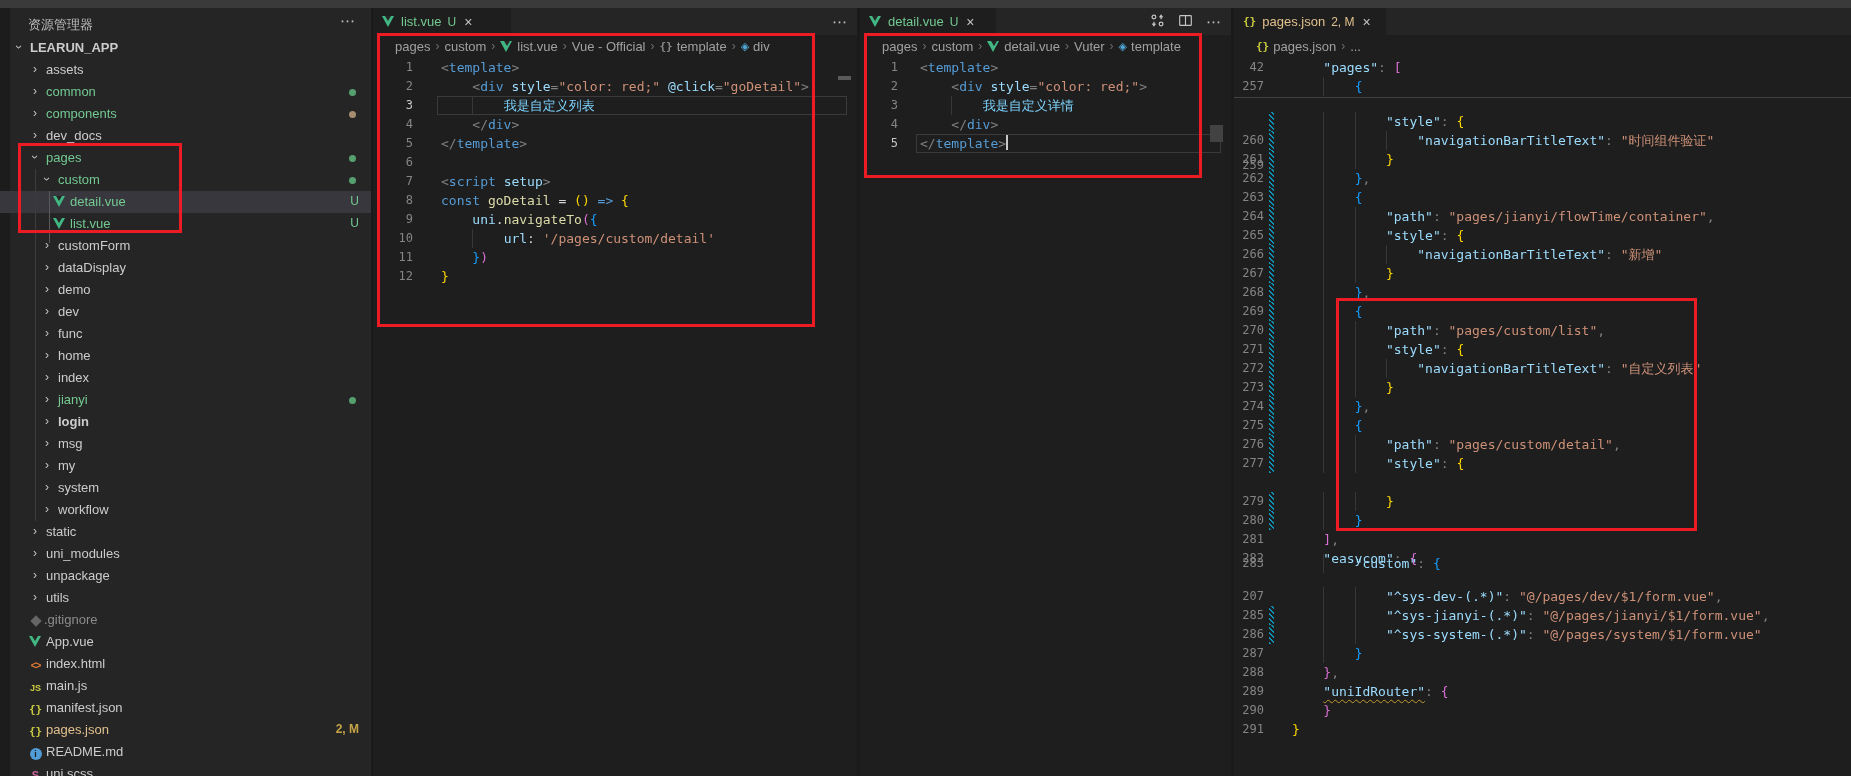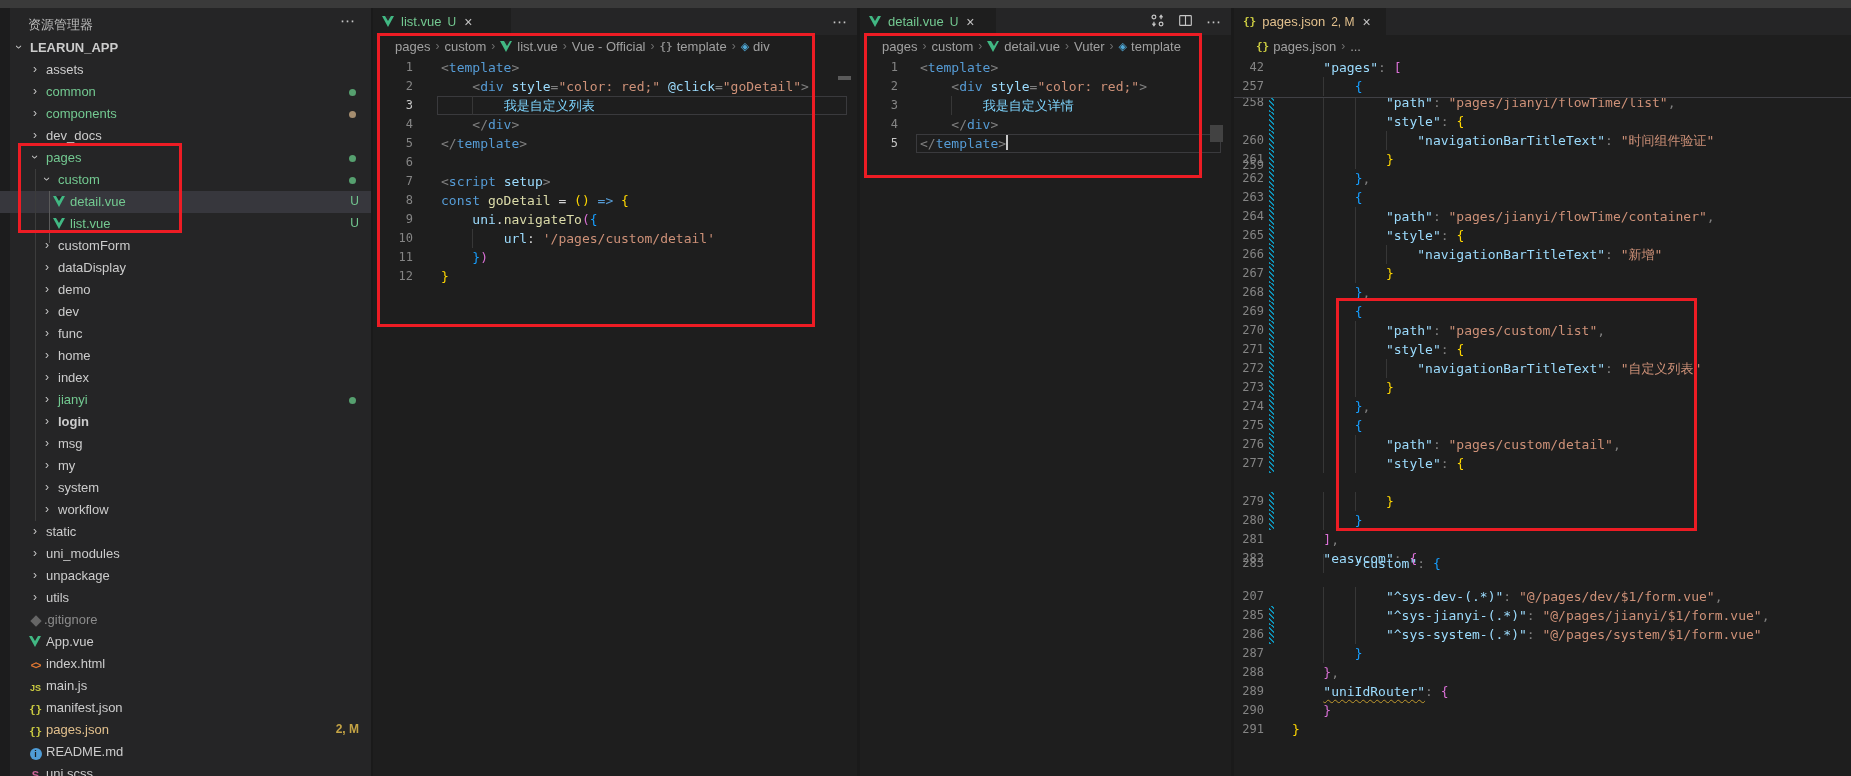--- a/index.html
+++ b/index.html
@@ -460,27 +460,20 @@
               <span class="lnum" style="left: -10px;">42</span>
               <span class="toks" style="left: 58px;"><span class="">    </span><span class="tk-key">"pages"</span><span class="tk-pun">:</span><span class=""> </span><span class="tk-b2">[</span></span>
             </div>
             <div class="cline" style="top: 20px;">
               <span class="lnum" style="left: -10px;">257</span>
               <span class="guide" style="left: 89.32px;"></span>
               <span class="toks" style="left: 58px;"><span class="">        </span><span class="tk-b3">{</span></span>
             </div>
           </div>
           <div class="codebody" style="top: 41px;">
-            <div class="cline" style="top: -5.5px;">
-              <span class="lnum" style="left: -10px;">258</span>
-              <span class="modbar" style="left: 35px;"></span>
-              <span class="guide" style="left: 89.32px;"></span>
-              <span class="guide" style="left: 120.64px;"></span>
-              <span class="toks" style="left: 58px;"><span class="">            </span><span class="tk-key">"path"</span><span class="tk-pun">:</span><span class=""> </span><span class="tk-str">"pages/jianyi/flowTime/list"</span><span class="tk-pun">,</span></span>
-            </div>
             <div class="cline" style="top: 13.5px;">
               <span class="lnum" style="left: -10px; margin-top: 44px;">259</span>
               <span class="modbar" style="left: 35px;"></span>
               <span class="guide" style="left: 89.32px;"></span>
               <span class="guide" style="left: 120.64px;"></span>
               <span class="toks" style="left: 58px;"><span class="">            </span><span class="tk-key">"style"</span><span class="tk-pun">:</span><span class=""> </span><span class="tk-b1">{</span></span>
             </div>
             <div class="cline" style="top: 32.5px;">
               <span class="lnum" style="left: -10px;">260</span>
               <span class="modbar" style="left: 35px;"></span>

